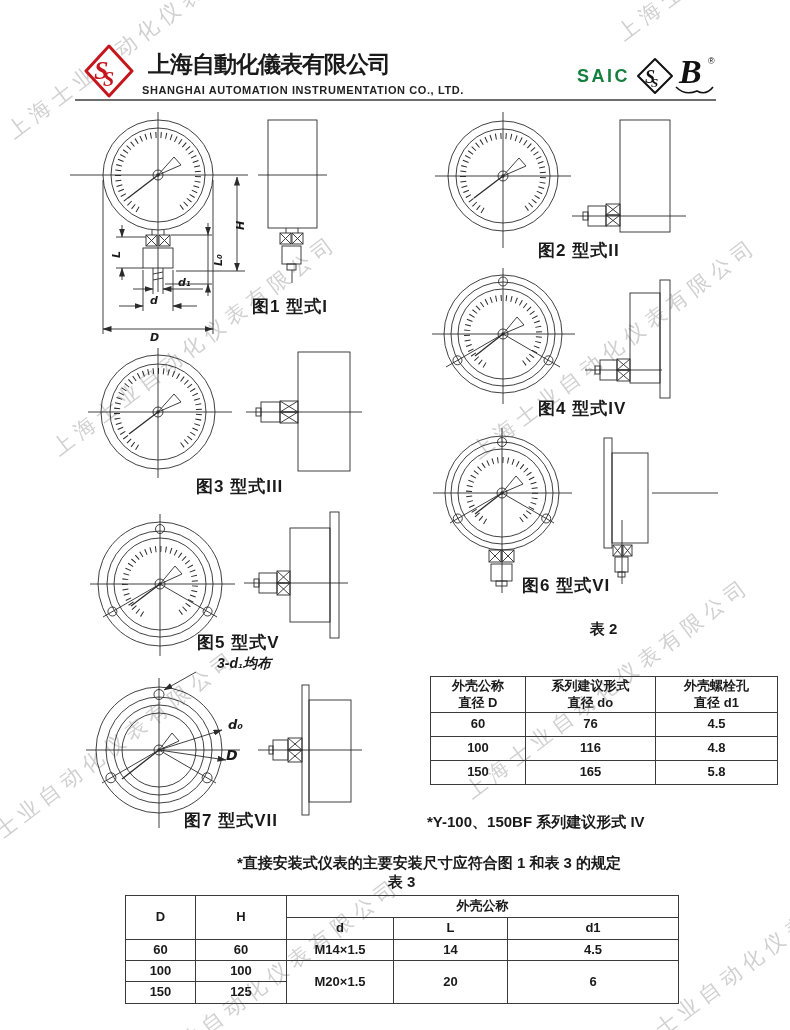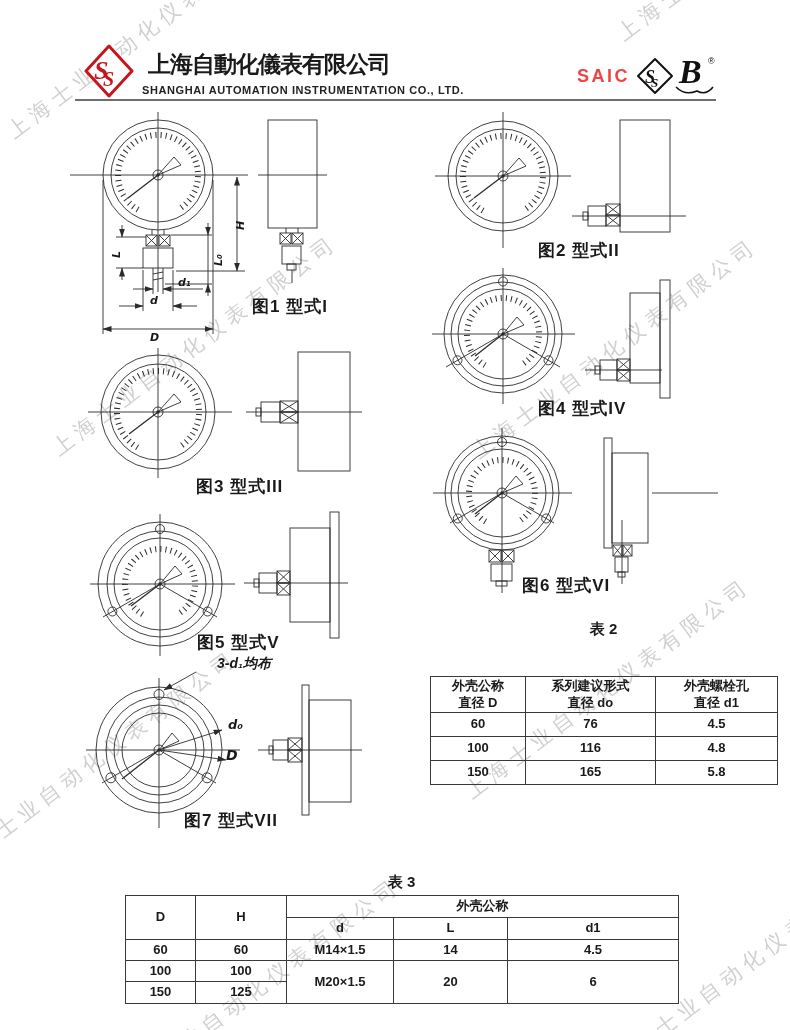--- a/index.html
+++ b/index.html
@@ -4,21 +4,21 @@
 <style>
   html,body{margin:0;padding:0;background:#e8e8e8;}
   .page{position:relative;width:790px;height:1030px;background:#fff;overflow:hidden;
         font-family:"Liberation Sans","DejaVu Sans",sans-serif;color:#1a1a1a;}
   
   .wm{position:absolute;white-space:nowrap;font-size:21px;letter-spacing:6px;color:#cbcbcb;
       transform:translate(-50%,-50%) rotate(-37deg);opacity:.9;z-index:1;font-weight:400;}
   
   .hdr-cn{position:absolute;left:134px;top:49px;font-size:23px;font-weight:bold;letter-spacing:-1px;z-index:3;margin-left:14px;}
   .hdr-en{position:absolute;left:142px;top:84px;font-size:11px;font-weight:bold;letter-spacing:.6px;color:#222;z-index:3;}
-  .saic{position:absolute;left:577px;top:66px;font-size:18px;font-weight:bold;letter-spacing:2.5px;color:#ef4444;z-index:3;}
+  .saic{position:absolute;left:577px;top:66px;font-size:18px;font-weight:bold;letter-spacing:2.5px;color:#15803d;z-index:3;}
   .rule{position:absolute;left:75px;top:99px;width:641px;height:2px;background:#6e6e6e;z-index:3;}
   
   #draw{position:absolute;left:0;top:0;z-index:2;}
   #draw line,#draw path,#draw rect,#draw circle,#draw polygon{stroke:#2b2b2b;stroke-width:.9;fill:none;}
   #draw .tickarc{stroke-width:6px;stroke-dasharray:1 4.1;}
   #draw .fill{fill:#2b2b2b;stroke:none;}
   #draw .needle{stroke-width:1.3;}
   
   .cap{position:absolute;font-size:17px;font-weight:bold;letter-spacing:1px;z-index:3;}
   .dim{position:absolute;font-size:11px;font-weight:600;font-style:italic;z-index:3;
@@ -359,21 +359,23 @@
       <td>4.8</td>
     </tr>
     <tr style="height:24px">
       <td>150</td>
       <td>165</td>
       <td>5.8</td>
     </tr>
   </tbody>
     </table>
 
-
+  <div class="note" style="left:427px;top:810px">*Y-100、150BF 系列建议形式 IV</div>
+
+  <div class="note" style="left:149px;top:851px;width:560px;text-align:center">*直接安装式仪表的主要安装尺寸应符合图 1 和表 3 的规定</div>
   <div class="tbl-title" style="left:125px;top:873px;width:553px">表 3</div>
 
   <table style="left:125px;top:895px;width:553px">
     <colgroup>
         <col style="width:70px">
         <col style="width:91px">
         <col style="width:107px">
         <col style="width:114px">
         <col style="width:171px">
       </colgroup>

